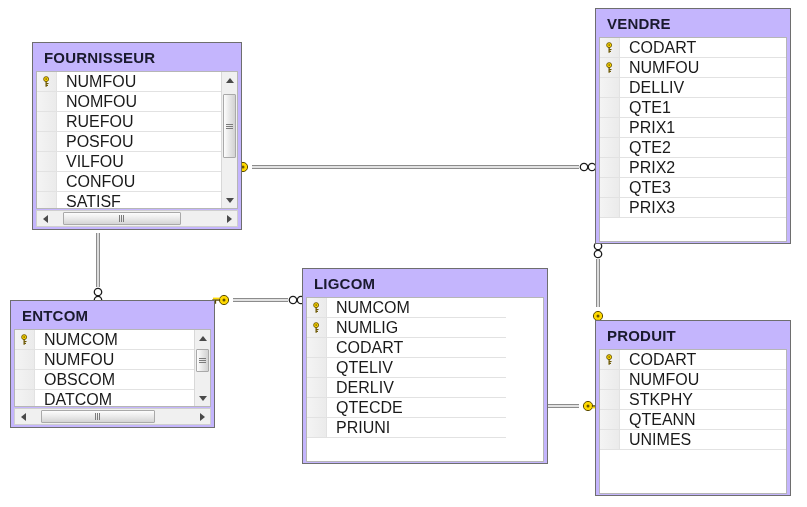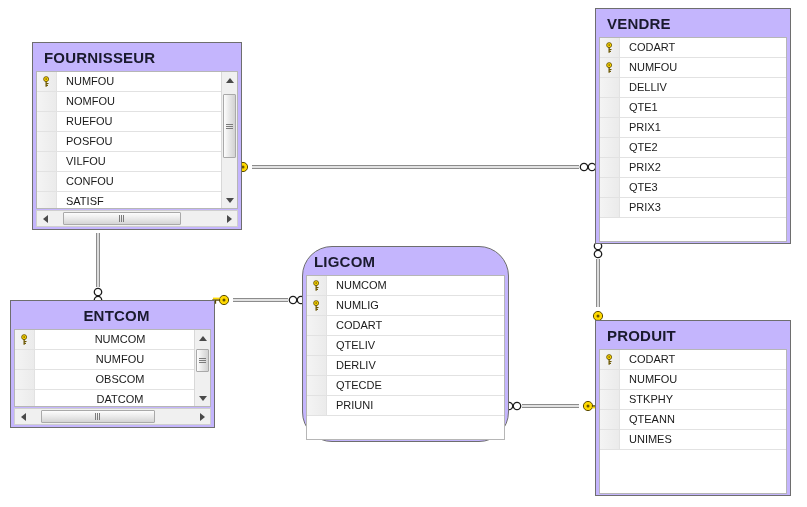--- a/index.html
+++ b/index.html
@@ -63,21 +63,21 @@
     min-width: 20px;
     box-sizing: border-box;
     background: linear-gradient(to right, #f4f4f4, #ebebeb);
     border-right: 1px solid #e2e2e2;
     display: flex;
     align-items: center;
     justify-content: center;
   }
   .field-name {
     flex: 1;
-    font-size: 11px;
+    font-size: 16px;
     color: #1a1a1a;
     line-height: 19px;
     padding-left: 9px;
     white-space: nowrap;
     overflow: hidden;
     user-select: none;
   }
   .filler-row {
     background: #ffffff;
     border-bottom: none;
@@ -373,21 +373,21 @@
               <div class="field-gutter"></div>
               <div class="field-name">PRIX3</div>
             </div>
             <div class="field-row filler-row">
               <div class="field-gutter" style="background: rgb(255, 255, 255); border-right: 1px solid rgb(255, 255, 255);"></div>
               <div class="field-name"></div>
             </div>
           </div>
         </div>
       </div>
-      <div class="table-box" style="left: 302px; top: 246px; width: 207px; height: 196px; border-radius: 30px;">
+      <div class="table-box" style="left: 302px; top: 268px; width: 246px; height: 196px;">
         <div class="table-title">LIGCOM</div>
         <div class="fields-frame" style="height: 165px;">
           <div class="fields-list" style="width: 199px;">
             <div class="field-row">
               <div class="field-gutter">
                 <svg class="key-glyph" viewBox="0 0 12 12" xmlns="http://www.w3.org/2000/svg">
                   <circle cx="5.6" cy="3.4" r="2.7" fill="#ffd900" stroke="#6b5600" stroke-width="1"></circle>
                   <circle cx="5.6" cy="3.4" r="0.9" fill="#6b5600"></circle>
                   <path d="M5.6 6.1 L5.6 11" stroke="#6b5600" stroke-width="1.4" stroke-linecap="square"></path>
                   <path d="M5.6 8.2 L8.2 8.2 M5.6 10.2 L7.6 10.2" stroke="#6b5600" stroke-width="1.2"></path>
@@ -426,21 +426,21 @@
               <div class="field-gutter"></div>
               <div class="field-name">PRIUNI</div>
             </div>
             <div class="field-row filler-row">
               <div class="field-gutter" style="background: rgb(255, 255, 255); border-right: 1px solid rgb(255, 255, 255);"></div>
               <div class="field-name"></div>
             </div>
           </div>
         </div>
       </div>
-      <div class="table-box" style="left: 10px; top: 300px; width: 205px; height: 128px; text-align: center;">
+      <div class="table-box" style="left: 10px; top: 300px; width: 205px; height: 128px;">
         <div class="table-title">ENTCOM</div>
         <div class="fields-frame" style="height: 78px;">
           <div class="fields-list" style="width: 181px;">
             <div class="field-row">
               <div class="field-gutter">
                 <svg class="key-glyph" viewBox="0 0 12 12" xmlns="http://www.w3.org/2000/svg">
                   <circle cx="5.6" cy="3.4" r="2.7" fill="#ffd900" stroke="#6b5600" stroke-width="1"></circle>
                   <circle cx="5.6" cy="3.4" r="0.9" fill="#6b5600"></circle>
                   <path d="M5.6 6.1 L5.6 11" stroke="#6b5600" stroke-width="1.4" stroke-linecap="square"></path>
                   <path d="M5.6 8.2 L8.2 8.2 M5.6 10.2 L7.6 10.2" stroke="#6b5600" stroke-width="1.2"></path>

